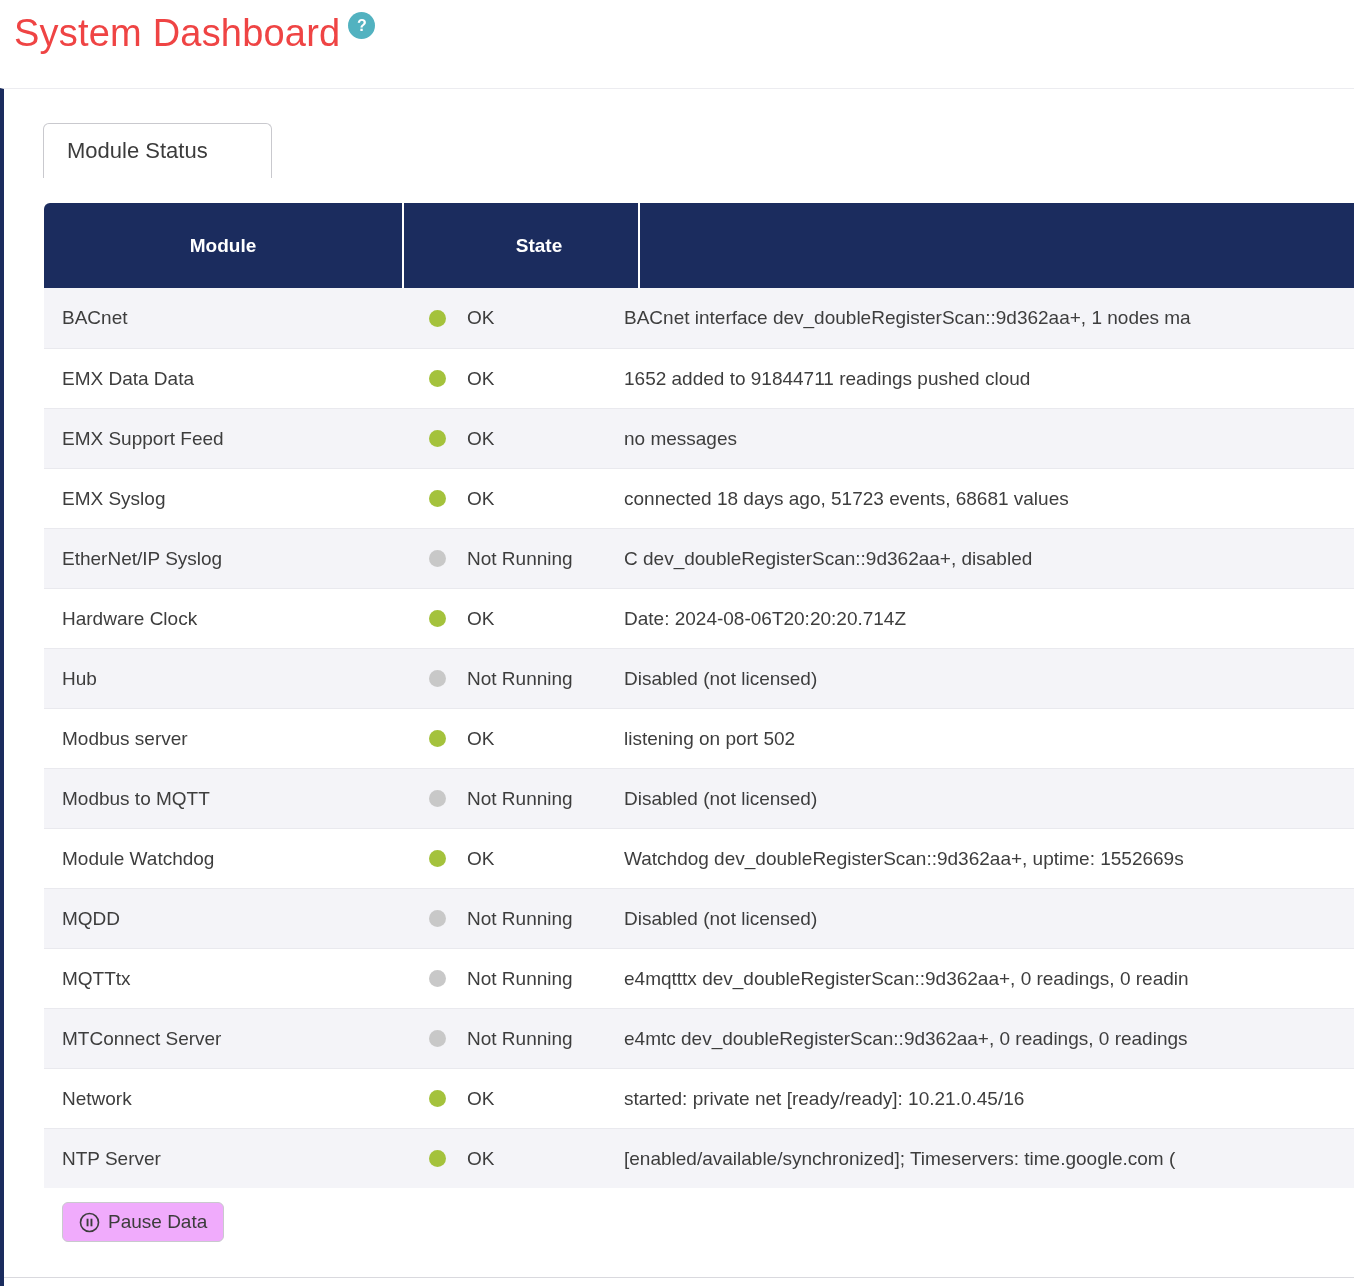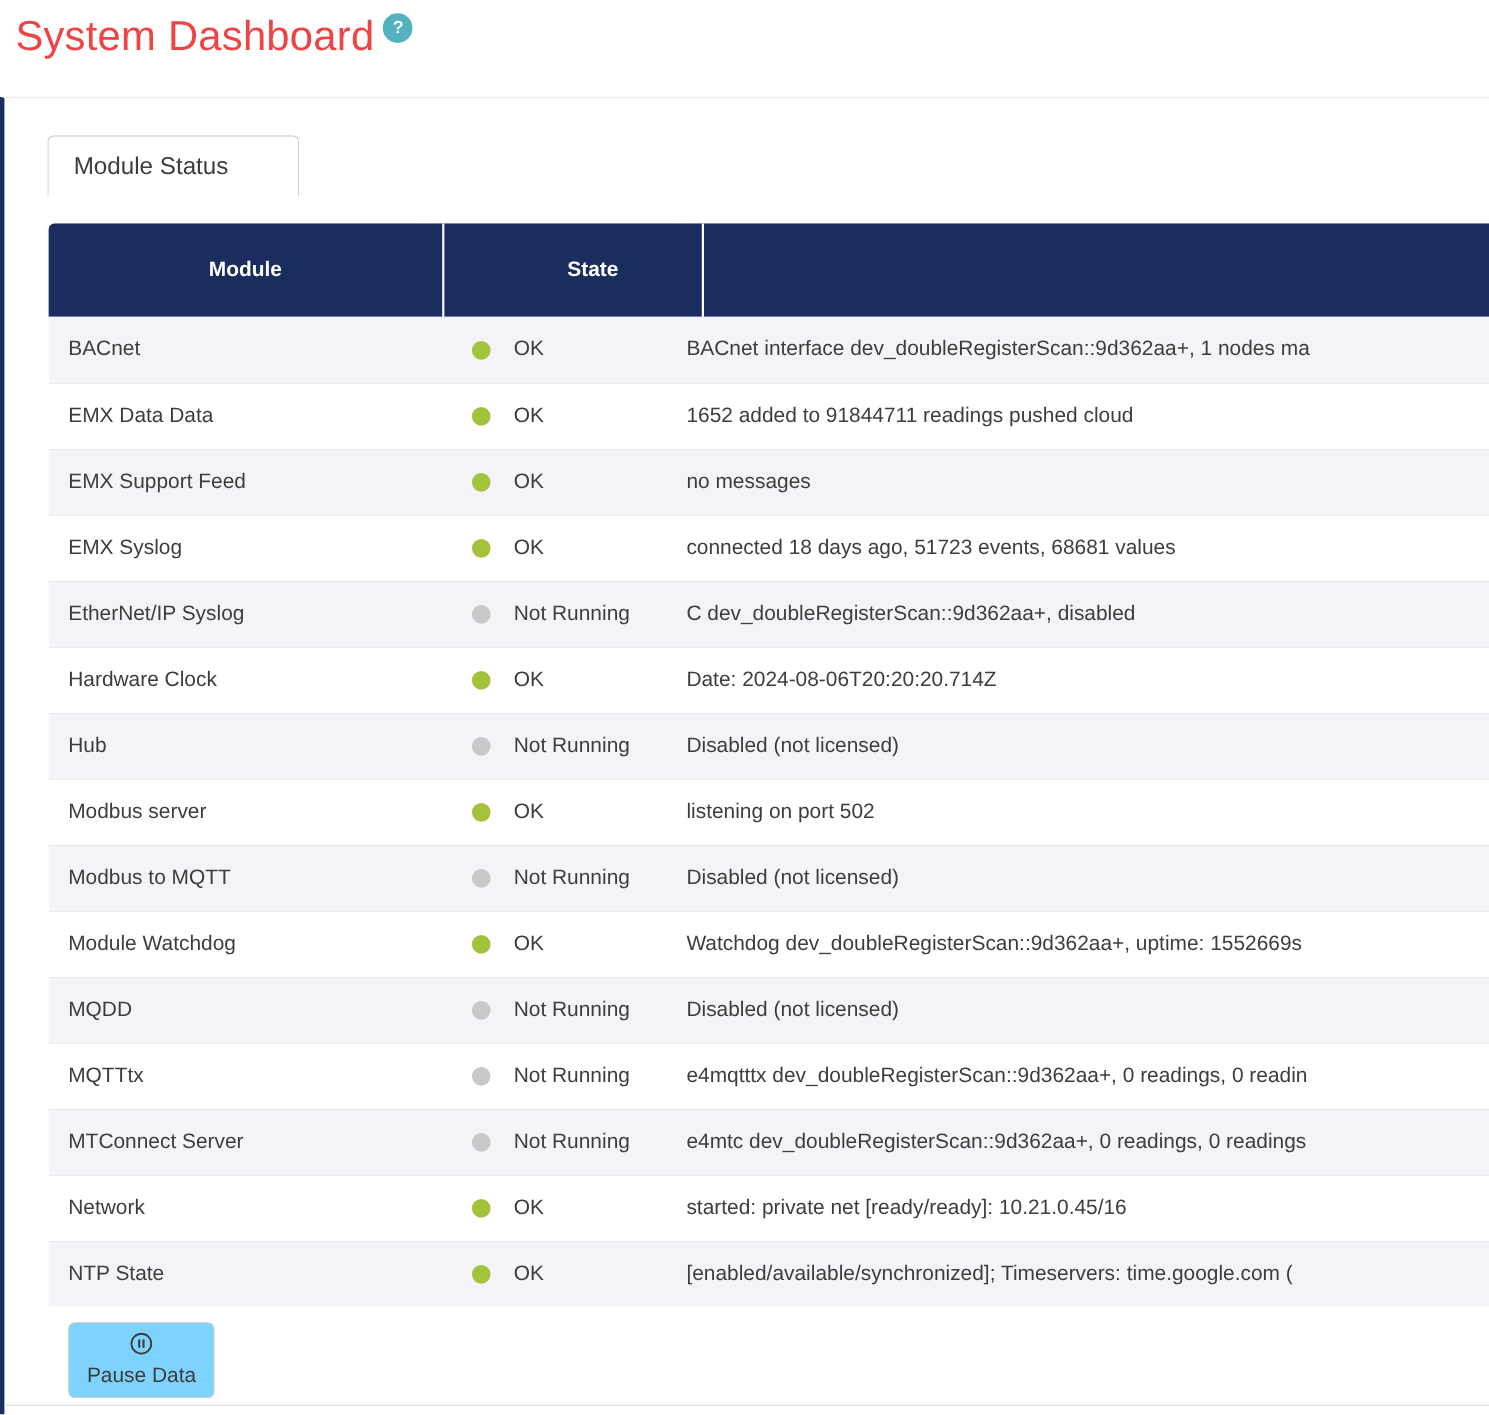--- a/index.html
+++ b/index.html
@@ -41,22 +41,22 @@
   .tr:nth-child(odd){background:var(--stripe);}
   .td{white-space:nowrap;overflow:hidden;}
   .td.col-module{width:360px;padding-left:18px;flex:none;}
   .td.col-state{width:200px;padding-left:25px;flex:none;display:flex;align-items:center;gap:21px;overflow:visible;}
   .td.col-message{flex:1;padding-left:20px;}
   .dot{width:17px;height:17px;border-radius:50%;background:var(--notrun);flex:none;}
   .dot.ok{background:var(--ok);}
   
   .card-footer{margin-left:40px;padding:14px 0 35px;}
   .pause-btn{display:inline-flex;align-items:center;gap:8px;margin-left:18px;
-    border:1px solid #c9c9ce;background:#7dd3fc;border-radius:6px;padding:8px 16px;
-    font-size:19px;color:#3c3c3c;font-family:inherit;cursor:pointer;flex-direction:column;}
+    border:1px solid #c9c9ce;background:#f0abfc;border-radius:6px;padding:8px 16px;
+    font-size:19px;color:#3c3c3c;font-family:inherit;cursor:pointer;}
   .pause-glyph{display:inline-flex;}
 </style>
 </head>
 <body>
 
 <div class="page-header">
   <h1 class="page-title">System Dashboard</h1><span class="help-icon">?</span>
 </div>
 
 <div class="content">
@@ -194,21 +194,21 @@
   <div class="tr">
     <div class="td col-module">Network</div>
     <div class="td col-state">
       <span class="dot ok"></span>
       <span class="state-label">OK</span>
     </div>
     <div class="td col-message">started: private net [ready/ready]: 10.21.0.45/16</div>
   </div>
 
   <div class="tr">
-    <div class="td col-module">NTP State</div>
+    <div class="td col-module">NTP Server</div>
     <div class="td col-state">
       <span class="dot ok"></span>
       <span class="state-label">OK</span>
     </div>
     <div class="td col-message">[enabled/available/synchronized]; Timeservers: time.google.com (</div>
   </div>
 </div>
       </div>
     </div>
 

